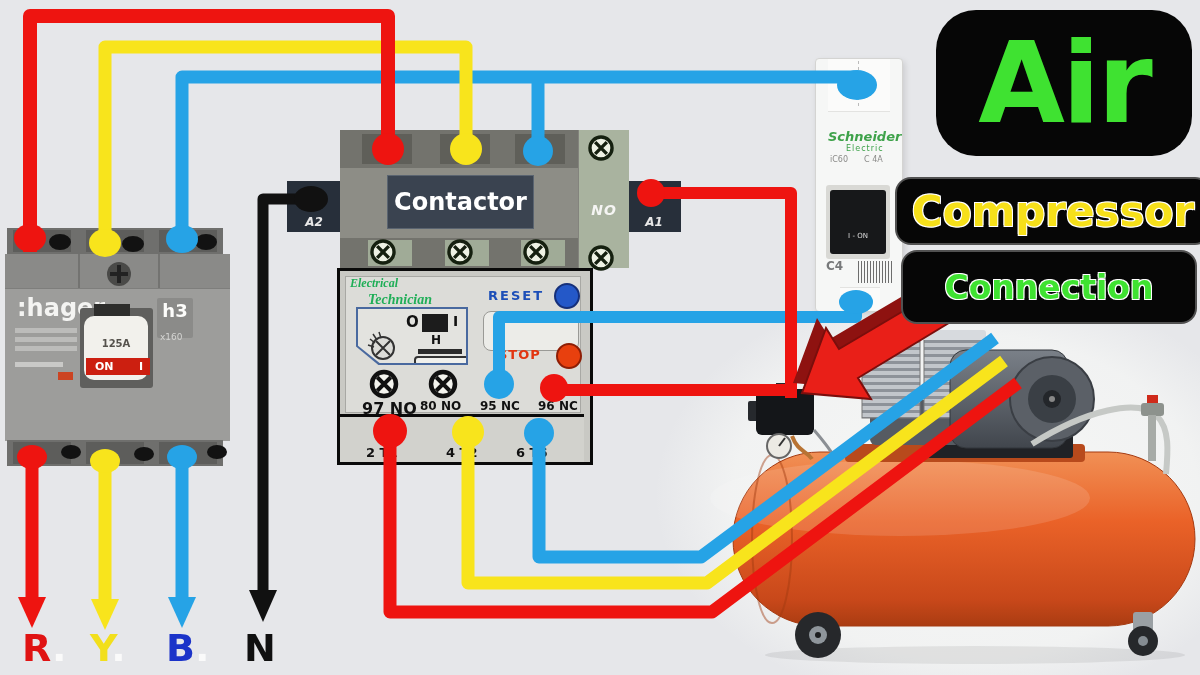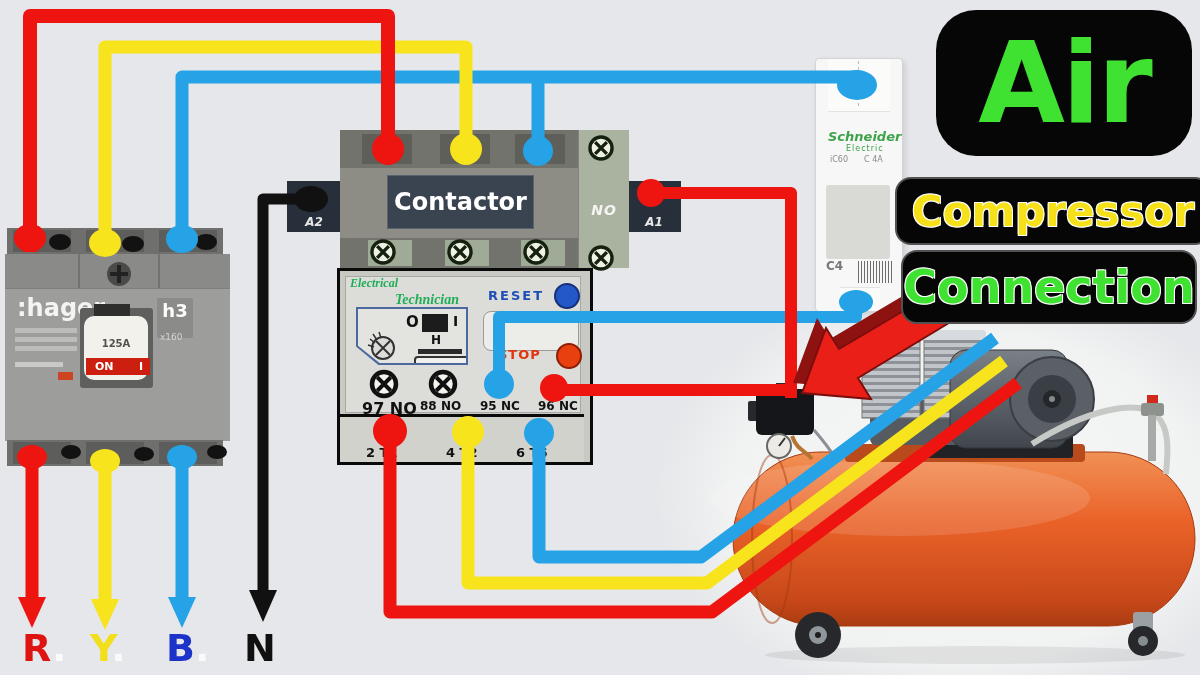--- a/index.html
+++ b/index.html
@@ -173,21 +173,21 @@
         <path d="M5.5 5.5 L14.5 14.5 M14.5 5.5 L5.5 14.5" stroke="#15200f" stroke-width="2.6"></path>
       </svg>
     <div class="abs" style="left:47px;top:45px;width:145px;height:52px;background:#3a4350;border:1px solid #5a6470;display:flex;align-items:center;justify-content:center;">
       <span style="color:#fff;font-weight:bold;font-size:24px;">Contactor</span>
     </div>
   </div>
 
   <div class="abs" style="left:337px;top:268px;width:250px;height:191px;background:#c9c9c4;border:3px solid #0a0a0a;">
     <div class="abs" style="left:5px;top:5px;width:234px;height:135px;background:#dcdcd8;border:1px solid #a8a8a4;"></div>
     <div class="ethead" style="left:10px;top:6px;font-size:12px;">Electrical</div>
-    <div class="ethead" style="left:28px;top:22px;font-size:14px;margin-left:27px;">Technician</div>
+    <div class="ethead" style="left:28px;top:22px;font-size:14px;">Technician</div>
     <div class="abs" style="left:148px;top:17px;color:#1d4fb8;font-weight:bold;font-size:13px;letter-spacing:2px;">RESET</div>
     <div class="abs" style="left:214px;top:12px;width:26px;height:26px;border-radius:50%;background:#2458c8;border:2px solid #16307a;box-sizing:border-box;"></div>
     <div class="abs" style="left:143px;top:40px;width:94px;height:38px;background:#ecece8;border:1px solid #9a9a96;border-radius:8px;"></div>
     <div class="abs" style="left:16px;top:36px;width:112px;height:58px;background:#49699f;clip-path:polygon(0 0,100% 0,100% 100%,20% 100%,0 68%);">
       <div class="abs" style="left:2px;top:2px;width:108px;height:54px;background:#e3e3df;clip-path:polygon(0 0,100% 0,100% 100%,20% 100%,0 68%);">
         <span class="abs" style="left:48px;top:4px;font-weight:bold;font-size:15px;color:#111;">O</span>
         <div class="abs" style="left:64px;top:5px;width:26px;height:18px;background:#1c1c1c;"></div>
         <span class="abs" style="left:95px;top:4px;font-weight:bold;font-size:14px;color:#111;">I</span>
         <span class="abs" style="left:73px;top:24px;font-weight:bold;font-size:12px;color:#111;">H</span>
         <div class="abs" style="left:60px;top:40px;width:44px;height:5px;background:#2a2a2a;"></div>
@@ -203,40 +203,43 @@
     <div class="abs" style="left:216px;top:72px;width:26px;height:26px;border-radius:50%;background:#e8400e;border:2px solid #8e1e05;box-sizing:border-box;"></div>
     <svg class="abs" style="left:29px;top:98px;" width="30" height="30" viewBox="0 0 20 20">
         <circle cx="10" cy="10" r="8" fill="#f4f4ee" stroke="#111" stroke-width="3"></circle>
         <path d="M5.5 5.5 L14.5 14.5 M14.5 5.5 L5.5 14.5" stroke="#111" stroke-width="2.6"></path>
       </svg>
     <svg class="abs" style="left:88px;top:98px;" width="30" height="30" viewBox="0 0 20 20">
         <circle cx="10" cy="10" r="8" fill="#f4f4ee" stroke="#111" stroke-width="3"></circle>
         <path d="M5.5 5.5 L14.5 14.5 M14.5 5.5 L5.5 14.5" stroke="#111" stroke-width="2.6"></path>
       </svg>
     <div class="abs" style="left:22px;top:128px;font-weight:bold;font-size:16px;color:#111;">97 NO</div>
-    <div class="abs" style="left:80px;top:128px;font-weight:bold;font-size:12px;color:#111;">88 NO</div>
+    <div class="abs" style="left:80px;top:128px;font-weight:bold;font-size:12px;color:#111;">80 NO</div>
     <div class="abs" style="left:140px;top:128px;font-weight:bold;font-size:12px;color:#111;">95 NC</div>
     <div class="abs" style="left:198px;top:128px;font-weight:bold;font-size:12px;color:#111;">96 NC</div>
     <div class="abs" style="left:0;top:143px;width:244px;height:3px;background:#0a0a0a;"></div>
     <div class="abs" style="left:0;top:146px;width:244px;height:45px;background:#d2d2cd;">
       <div class="abs" style="left:26px;top:28px;font-weight:bold;font-size:13px;color:#111;">2 T1</div>
       <div class="abs" style="left:106px;top:28px;font-weight:bold;font-size:13px;color:#111;">4 T2</div>
       <div class="abs" style="left:176px;top:28px;font-weight:bold;font-size:13px;color:#111;">6 T6</div>
     </div>
   </div>
 
   <div class="abs" style="left:815px;top:58px;width:86px;height:252px;background:#f6f7f6;border:1px solid #d4d4d2;border-radius:4px;box-shadow:2px 3px 6px rgba(0,0,0,0.12);">
     <div class="abs" style="left:12px;top:0;width:62px;height:52px;background:#fbfbfa;border-bottom:1px solid #e3e3e1;">
       <div class="abs" style="left:30px;top:2px;width:1px;height:48px;background:repeating-linear-gradient(#bbb 0 3px,transparent 3px 6px);"></div>
     </div>
     <div class="abs" style="left:12px;top:70px;color:#3ea24a;font-weight:bold;font-style:italic;font-size:13px;">Schneider</div>
     <div class="abs" style="left:30px;top:85px;color:#3ea24a;font-size:8px;letter-spacing:1px;">Electric</div>
     <div class="abs" style="left:14px;top:96px;color:#8a8a88;font-size:8px;">iC60</div>
     <div class="abs" style="left:48px;top:96px;color:#8a8a88;font-size:8px;">C 4A</div>
     <div class="abs" style="left:10px;top:126px;width:64px;height:74px;background:#d9d9d5;border-radius:3px;"></div>
+    <div class="abs" style="left:14px;top:131px;width:56px;height:64px;background:#17181a;border-radius:3px;">
+      <div class="abs" style="left:0;top:42px;width:56px;text-align:center;color:#ddd;font-size:7px;">I - ON</div>
+    </div>
     <div class="abs" style="left:10px;top:200px;color:#77797a;font-weight:bold;font-size:12px;">C4</div>
     <div class="abs" style="left:42px;top:202px;width:34px;height:22px;background:repeating-linear-gradient(90deg,#555 0 1px,transparent 1px 3px);opacity:0.85;"></div>
     <div class="abs" style="left:24px;top:228px;width:40px;height:22px;background:#fbfbfa;border-top:1px solid #e3e3e1;"></div>
   </div>
 
   <svg class="layer">
 
     <path class="w st-blu" stroke-width="13" d="M182,252 L182,77 L856,77"></path>
     <path class="w st-blu" stroke-width="13" d="M538,77 L538,150"></path>
 
@@ -287,21 +290,21 @@
     </g>
   </svg>
 
   <div class="badge" style="left:936px;top:10px;width:256px;height:146px;border-radius:40px;">
     <span style="color:var(--title-green);font-weight:bold;font-size:112px;letter-spacing:-3px;">Air</span>
   </div>
   <div class="badge" style="left:895px;top:177px;width:312px;height:64px;border-radius:16px;border:2px solid rgba(255,255,255,0.3);">
     <span class="outl" style="color:var(--title-yellow);font-weight:bold;font-size:42px;">Compressor</span>
   </div>
   <div class="badge" style="left:901px;top:250px;width:292px;height:70px;border-radius:16px;border:2px solid rgba(255,255,255,0.3);">
-    <span class="outl" style="color:var(--title-green);font-weight:bold;font-size:46px;text-align:center;">Connection</span>
+    <span class="outl" style="color:var(--title-green);font-weight:bold;font-size:33px;text-align:center;">Connection</span>
   </div>
 
   <div class="phase" style="left:22px;color:#e01313;"><span>R</span><span class="dot">.</span></div>
   <div class="phase" style="left:90px;color:#f2df1c;"><span>Y</span><span class="dot">.</span></div>
   <div class="phase" style="left:166px;color:#1b33c9;"><span>B</span><span class="dot">.</span></div>
   <div class="phase" style="left:244px;color:#101010;"><span>N</span><span class="dot"></span></div>
 
 </div>
 
 </body></html>

